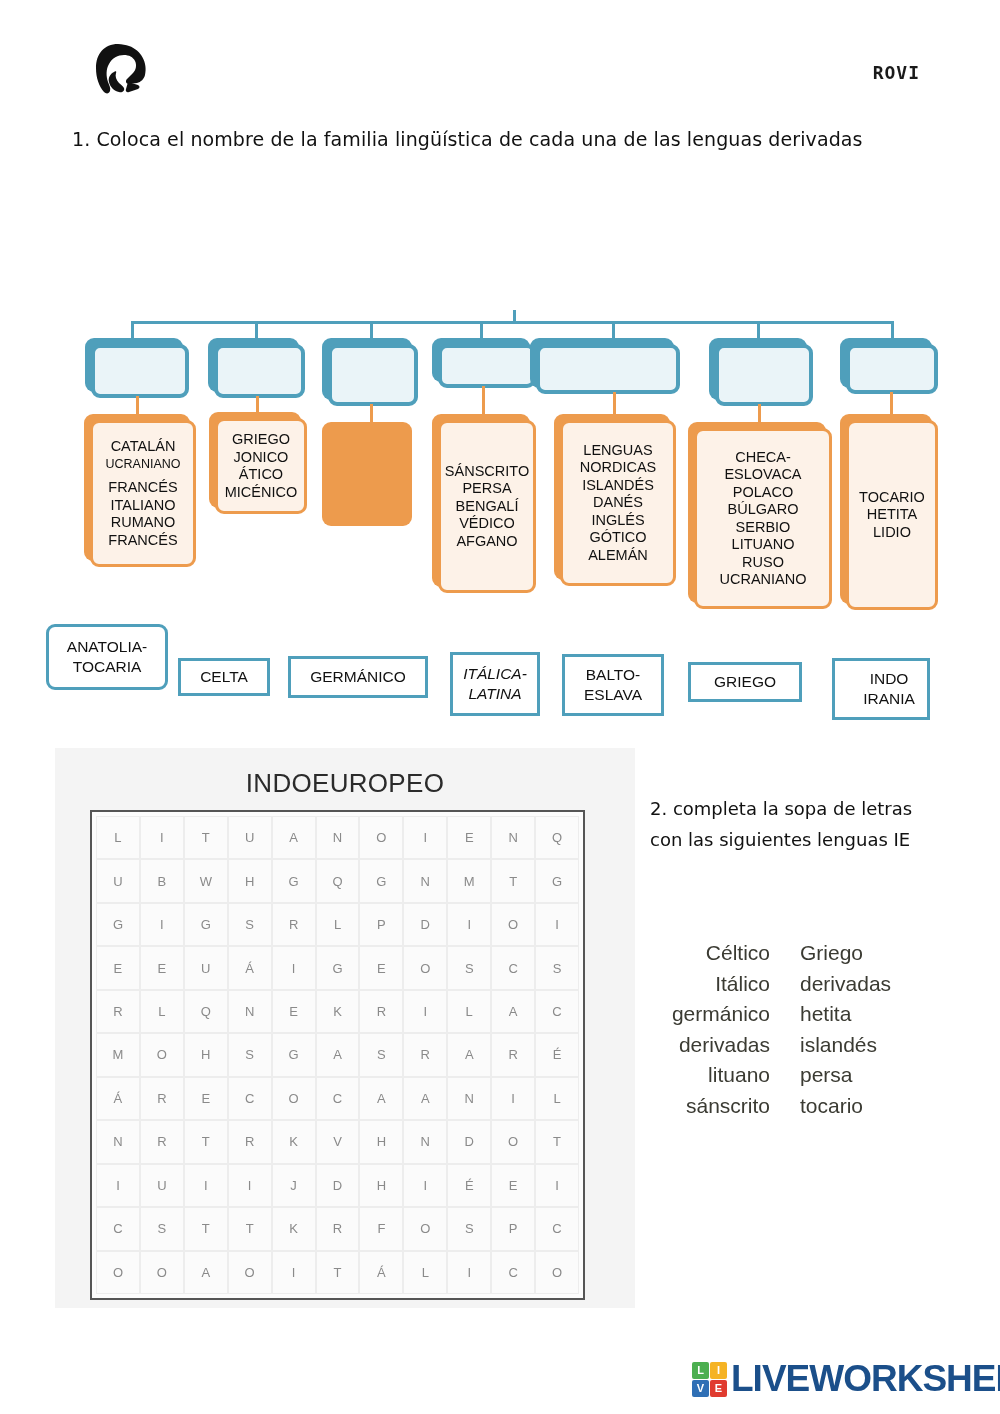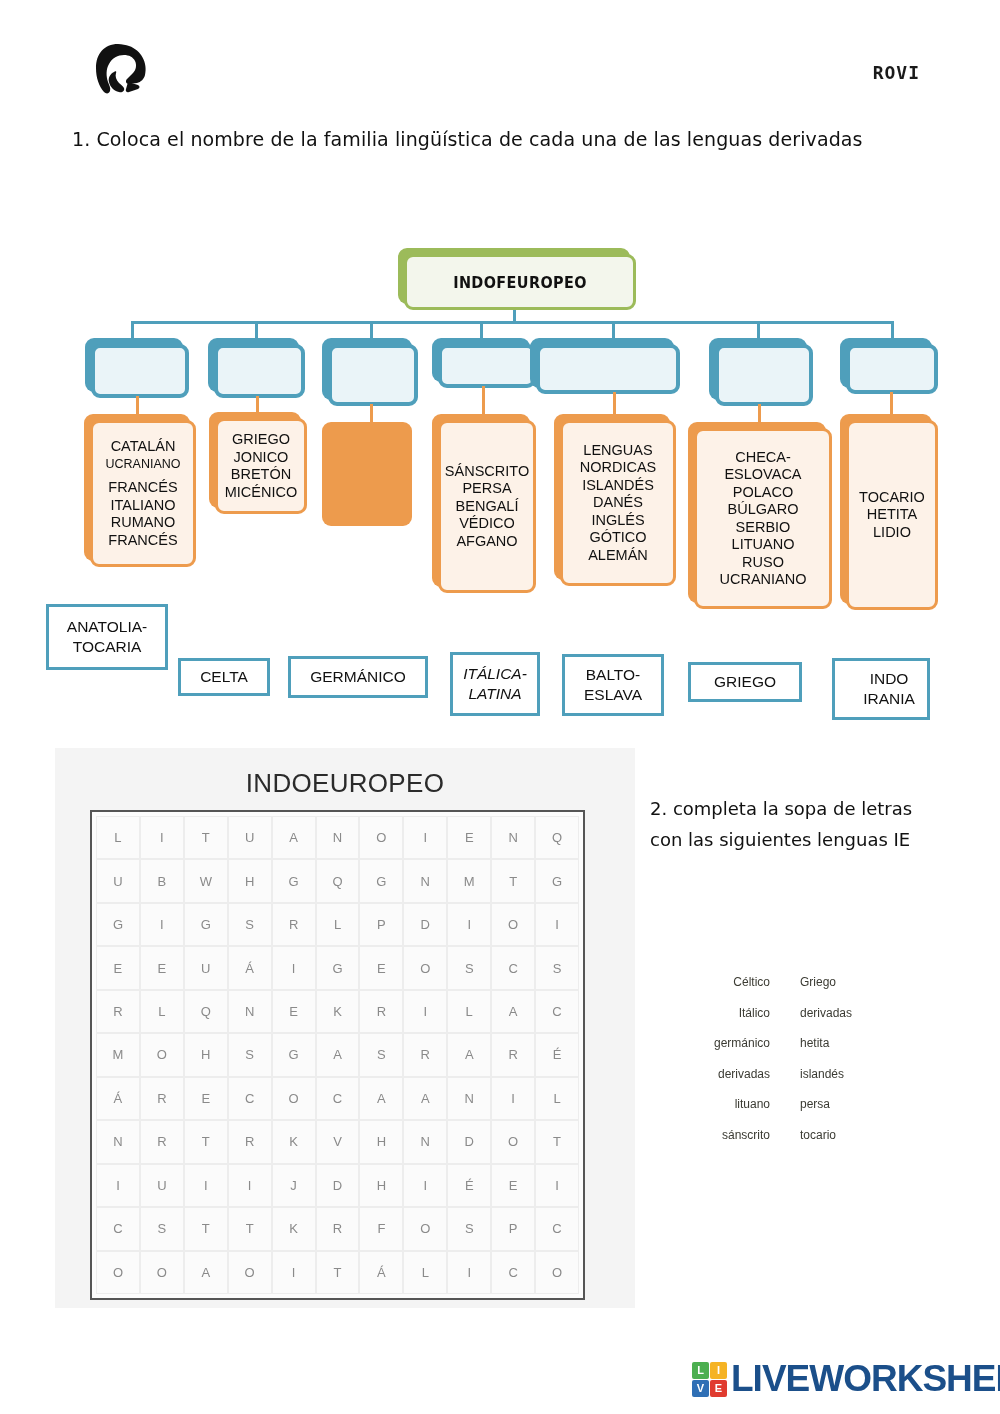--- a/index.html
+++ b/index.html
@@ -67,21 +67,21 @@
   #ws-frame{position:absolute;left:90px;top:810px;width:495px;height:490px;
     border:2px solid #555;background:#fcfcfc;box-sizing:border-box;padding:4px;}
   #ws-grid{display:grid;grid-template-columns:repeat(11,1fr);
     grid-template-rows:repeat(11,1fr);width:100%;height:100%;}
   .ws-cell{border:1px solid #ededed;display:flex;align-items:center;
     justify-content:center;font-size:13px;color:#8a8a8a;background:#fbfbfb;}
 
   
   #wordlist{position:absolute;left:630px;top:938px;width:320px;
     display:flex;gap:30px;}
-  .wl-col{font-size:12px;line-height:30.5px;color:#3b3b33;margin-top:29px;}
+  .wl-col{font-size:21px;line-height:30.5px;color:#3b3b33;}
   #wl-left{width:140px;text-align:right;}
   #wl-right{width:150px;text-align:left;}
 
   
   #footer-logo{position:absolute;left:692px;top:1358px;display:flex;
     align-items:center;gap:4px;}
   #lw-tiles{display:grid;grid-template-columns:repeat(2,17px);
     grid-template-rows:repeat(2,17px);gap:1px;}
   .lw-tile{display:flex;align-items:center;justify-content:center;
     color:#fff;font-weight:bold;font-size:11px;border-radius:2px;
@@ -98,26 +98,20 @@
     <path d="M26 30c-4 2-6 6-5 10 1 5 5 9 10 10 3 1 6-1 5-4-1-2-3-3-5-5-3-3-4-7-3-10 1-2-1-2-2-1z" fill="#111"></path>
     <path d="M40 40l10 3c2 1 2 3 0 4l-9 3c-2 1-4-1-3-3l2-7z" fill="#111"></path>
   </svg>
 </div>
 <div class="abs" id="brand-name">ROVI</div>
 
 <div class="abs" id="instruction-1">1. Coloca el nombre de  la familia lingüística de cada una de las lenguas derivadas</div>
 
 <div class="abs" id="diagram">
 
-  <div class="card" id="root-node">
-    <div class="shadow"></div>
-    <div class="face">
-      <span id="root-label">INDOFEUROPEO</span>
-    </div>
-  </div>
 
   <div class="connector" style="left:513px;top:310px;width:3px;height:13px;"></div>
   <div class="connector" style="left:131px;top:321px;width:763px;height:3px;"></div>
   <div class="connector" style="left:131px;top:321px;width:3px;height:18px;"></div>
   <div class="connector" style="left:255px;top:321px;width:3px;height:18px;"></div>
   <div class="connector" style="left:370px;top:321px;width:3px;height:18px;"></div>
   <div class="connector" style="left:480px;top:321px;width:3px;height:18px;"></div>
   <div class="connector" style="left:612px;top:321px;width:3px;height:18px;"></div>
   <div class="connector" style="left:757px;top:321px;width:3px;height:18px;"></div>
   <div class="connector" style="left:891px;top:321px;width:3px;height:18px;"></div>
@@ -186,21 +180,21 @@
       </div>
     </div>
   </div>
 
   <div class="card orange-card" style="left:209px;top:412px;width:98px;height:102px;">
     <div class="shadow" style="width:92px;height:96px;"></div>
     <div class="face" style="left:6px;top:6px;width:92px;height:96px;">
       <div class="leaf-list">
         <div>GRIEGO</div>
         <div>JONICO</div>
-        <div>BRETÓN</div>
+        <div>ÁTICO</div>
         <div>MICÉNICO</div>
       </div>
     </div>
   </div>
 
   <div class="card orange-card" style="left:322px;top:422px;width:96px;height:110px;">
     <div class="shadow" style="width:90px;height:104px;"></div>
   </div>
 
   <div class="card orange-card" style="left:432px;top:414px;width:104px;height:179px;">
@@ -252,21 +246,21 @@
     <div class="face" style="left:6px;top:6px;width:92px;height:190px;">
       <div class="leaf-list">
         <div>TOCARIO</div>
         <div>HETITA</div>
         <div>LIDIO</div>
       </div>
     </div>
   </div>
 </div>
 
-<div class="bank-box" style="left:46px;top:604px;width:122px;height:66px;">
+<div class="bank-box" style="left:46px;top:624px;width:122px;height:66px;border-radius:9px;">
   <span>ANATOLIA-TOCARIA</span>
 </div>
 <div class="bank-box" style="left:178px;top:658px;width:92px;height:38px;">
   <span>CELTA</span>
 </div>
 <div class="bank-box" style="left:288px;top:656px;width:140px;height:42px;">
   <span>GERMÁNICO</span>
 </div>
 <div class="bank-box" style="left:450px;top:652px;width:90px;height:64px;font-style:italic;">
   <span>ITÁLICA-LATINA</span>

